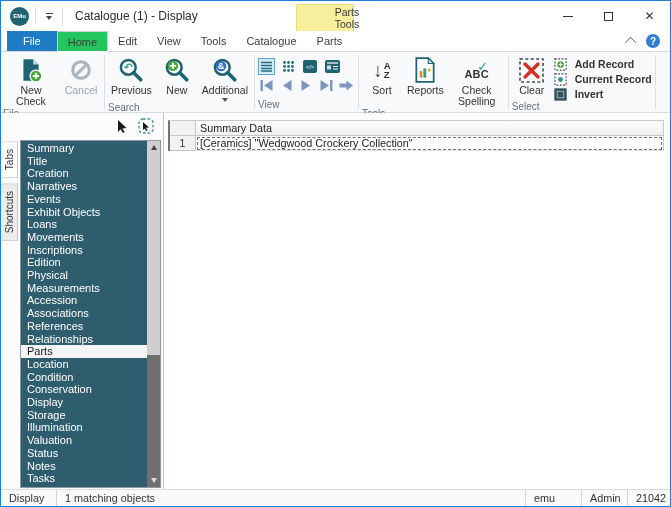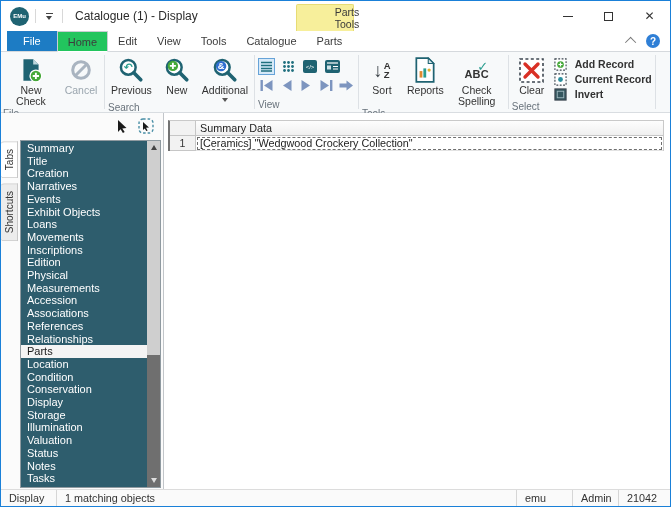--- a/index.html
+++ b/index.html
@@ -109,21 +109,21 @@
   .dcell{flex:1;background:#fff;font-size:10.8px;color:#222;display:flex;align-items:center;padding-left:4px;
     outline:1px dashed #6e6e6e;outline-offset:-2px;border-bottom:1px solid #e2e2e2;white-space:nowrap;overflow:hidden;}
 
   
   .statusbar{height:17px;flex:0 0 17px;border-top:1px solid #dcdcdc;background:#fafafa;
     display:flex;align-items:center;font-size:10.8px;color:#333;}
   .sseg{display:flex;align-items:center;height:100%;padding:0 8px;white-space:nowrap;}
   .sseg.bordered{border-left:1px solid #d6d6d6;}
   .sseg.mode{width:56px;border-right:1px solid #d6d6d6;}
   .sspacer{flex:1;}
-  .sseg.w1{width:56px;} .sseg.w2{width:46px;} .sseg.w3{width:52px;}
+  .sseg.w1{width:56px;} .sseg.w2{width:46px;} .sseg.w3{width:43px;}
 </style>
 </head>
 <body>
 
 <div class="window">
 
   <div class="titlebar">
     <div class="app-logo">
       <span>EMu</span>
     </div>

